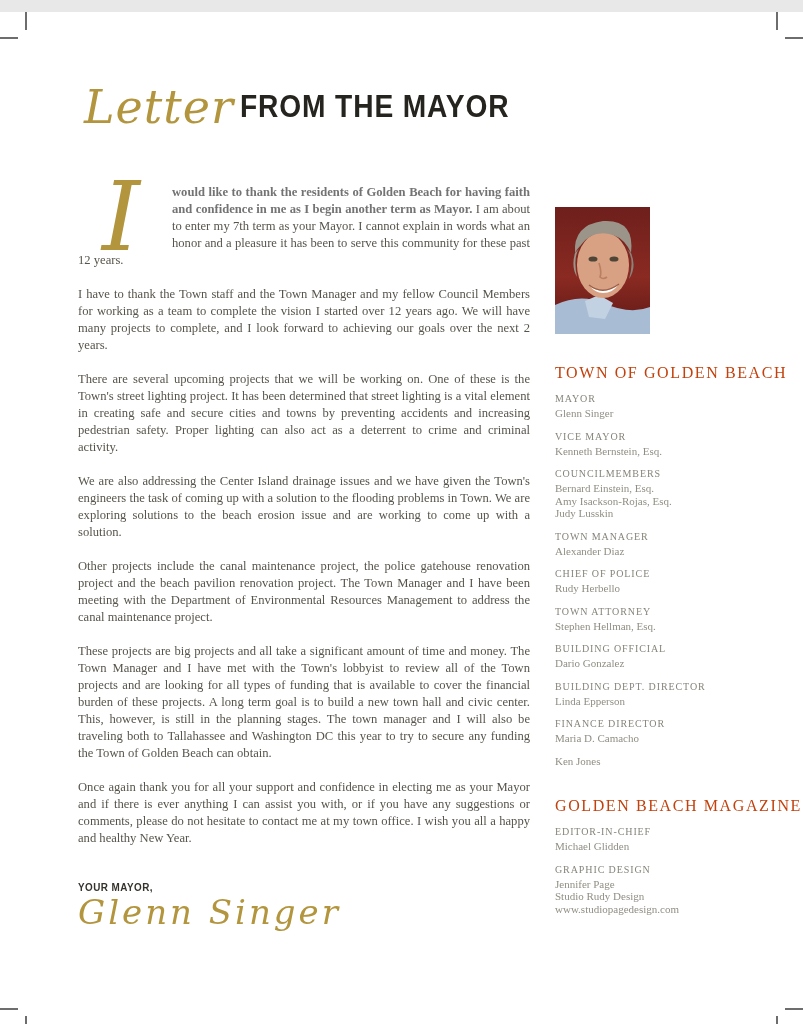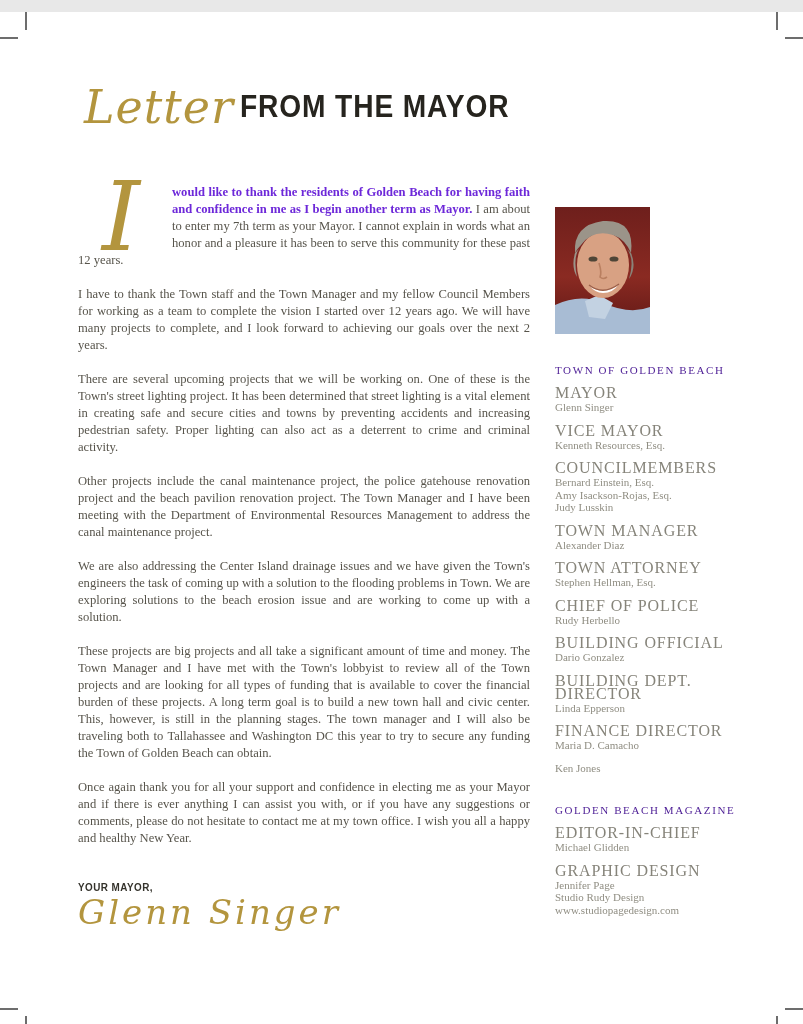--- a/index.html
+++ b/index.html
@@ -30,43 +30,43 @@
   .letter {
     position:absolute; left:78px; top:172px; width:452px;
     font-size:12.6px; line-height:17px; color:#57544b; text-align:justify;
   }
   .letter p { margin:0 0 17px 0; }
   .dropcap {
     float:left; width:86px; height:66px; margin:2px 8px 0 0;
     font-family:"DejaVu Serif", serif; font-style:italic;
     font-size:96px; line-height:62px; color:#b3953e; text-align:center;
   }
-  .intro-bold { font-weight:700; color:#6d28d9; }
+  .intro-bold { font-weight:700; color:#737373; }
 
   .signoff { margin-top:32px; }
   .your-mayor {
     font-family:"Liberation Sans", sans-serif; font-weight:700;
     font-size:11px; letter-spacing:.5px; color:#35332c;
     display:inline-block; transform:scaleX(.9); transform-origin:left;
   }
   .signature {
     font-family:"DejaVu Serif", serif; font-style:italic;
     font-size:34px; color:#b3953e; letter-spacing:3px; margin-top:8px;
   }
 
   
   .sidebar { position:absolute; left:555px; top:195px; width:192px; color:#8b887d; }
   .photo { width:95px; height:127px; display:block; }
   .side-heading {
-    font-size:11px; letter-spacing:1.6px; color:#4c1d95;
+    font-size:16px; letter-spacing:1.6px; color:#c2410c;
     margin:30px 0 10px 0; white-space:nowrap;
   }
   .entry { margin-bottom:10px; }
   .entry .role {
-    font-size:16px; letter-spacing:.9px; line-height:13px;
+    font-size:10px; letter-spacing:.9px; line-height:13px;
     color:#86847a; margin-bottom:2px;
   }
   .entry .name { font-size:11px; line-height:12.5px; color:#908e83; }
 </style>
 </head>
 <body>
 
 <div class="page">
 
   <div class="crop v" style="left:25px; top:0;"></div>
@@ -83,22 +83,22 @@
   </div>
 
   <div class="letter">
     <p>
       <span class="dropcap">I</span>
       <span class="intro-bold">would like to thank the residents of Golden Beach for having faith and confidence in me as I begin another term as Mayor.</span>
       <span> I am about to enter my 7th term as your Mayor. I cannot explain in words what an honor and a pleasure it has been to serve this community for these past 12 years.</span>
     </p>
     <p>I have to thank the Town staff and the Town Manager and my fellow Council Members for working as a team to complete the vision I started over 12 years ago. We will have many projects to complete, and I look forward to achieving our goals over the next 2 years.</p>
     <p>There are several upcoming projects that we will be working on. One of these is the Town's street lighting project. It has been determined that street lighting is a vital element in creating safe and secure cities and towns by preventing accidents and increasing pedestrian safety. Proper lighting can also act as a deterrent to crime and criminal activity.</p>
+    <p>We are also addressing the Center Island drainage issues and we have given the Town's engineers the task of coming up with a solution to the flooding problems in Town. We are exploring solutions to the beach erosion issue and are working to come up with a solution.</p>
     <p>Other projects include the canal maintenance project, the police gatehouse renovation project and the beach pavilion renovation project. The Town Manager and I have been meeting with the Department of Environmental Resources Management to address the canal maintenance project.</p>
-    <p>We are also addressing the Center Island drainage issues and we have given the Town's engineers the task of coming up with a solution to the flooding problems in Town. We are exploring solutions to the beach erosion issue and are working to come up with a solution.</p>
     <p>These projects are big projects and all take a significant amount of time and money. The Town Manager and I have met with the Town's lobbyist to review all of the Town projects and are looking for all types of funding that is available to cover the financial burden of these projects. A long term goal is to build a new town hall and civic center. This, however, is still in the planning stages. The town manager and I will also be traveling both to Tallahassee and Washington DC this year to try to secure any funding the Town of Golden Beach can obtain.</p>
     <p>Once again thank you for all your support and confidence in electing me as your Mayor and if there is ever anything I can assist you with, or if you have any suggestions or comments, please do not hesitate to contact me at my town office. I wish you all a happy and healthy New Year.</p>
 
     <div class="signoff">
       <div class="your-mayor">YOUR MAYOR,</div>
       <div class="signature">Glenn Singer</div>
     </div>
   </div>
 
   <div class="sidebar">
@@ -126,39 +126,39 @@
     </svg>
 
     <div class="side-heading">TOWN OF GOLDEN BEACH</div>
 
     <div class="entry">
       <div class="role">MAYOR</div>
       <div class="name">Glenn Singer</div>
     </div>
     <div class="entry">
       <div class="role">VICE MAYOR</div>
-      <div class="name">Kenneth Resources, Esq.</div>
+      <div class="name">Kenneth Bernstein, Esq.</div>
     </div>
     <div class="entry">
       <div class="role">COUNCILMEMBERS</div>
       <div class="name">Bernard Einstein, Esq.</div>
       <div class="name">Amy Isackson-Rojas, Esq.</div>
       <div class="name">Judy Lusskin</div>
     </div>
     <div class="entry">
       <div class="role">TOWN MANAGER</div>
       <div class="name">Alexander Diaz</div>
     </div>
     <div class="entry">
+      <div class="role">CHIEF OF POLICE</div>
+      <div class="name">Rudy Herbello</div>
+    </div>
+    <div class="entry">
       <div class="role">TOWN ATTORNEY</div>
       <div class="name">Stephen Hellman, Esq.</div>
-    </div>
-    <div class="entry">
-      <div class="role">CHIEF OF POLICE</div>
-      <div class="name">Rudy Herbello</div>
     </div>
     <div class="entry">
       <div class="role">BUILDING OFFICIAL</div>
       <div class="name">Dario Gonzalez</div>
     </div>
     <div class="entry">
       <div class="role">BUILDING DEPT. DIRECTOR</div>
       <div class="name">Linda Epperson</div>
     </div>
     <div class="entry">

